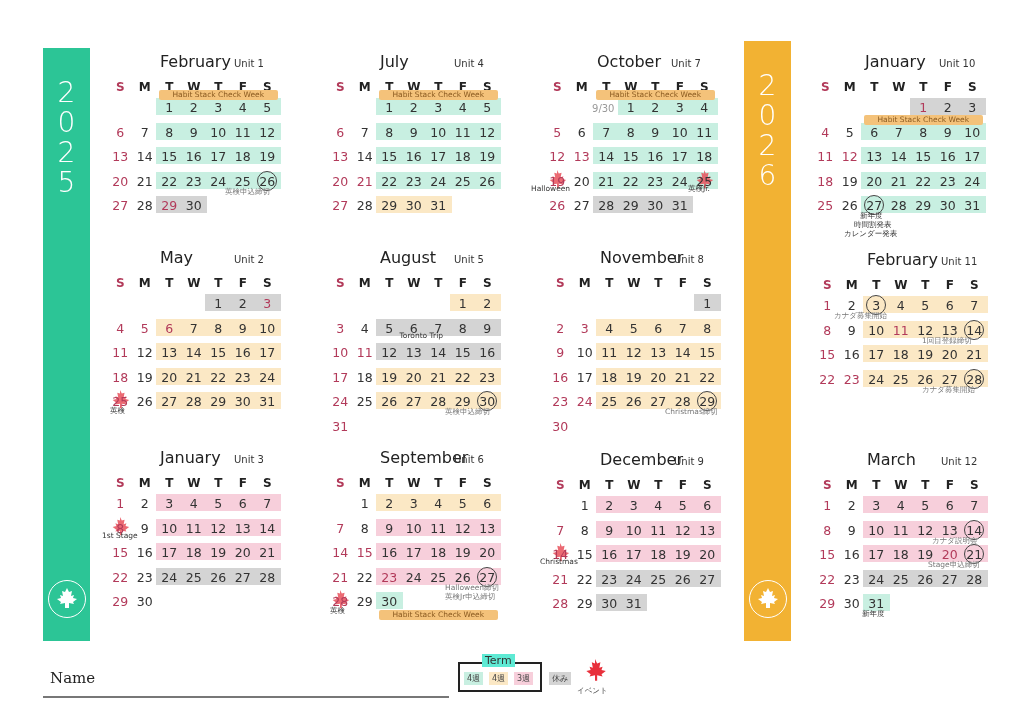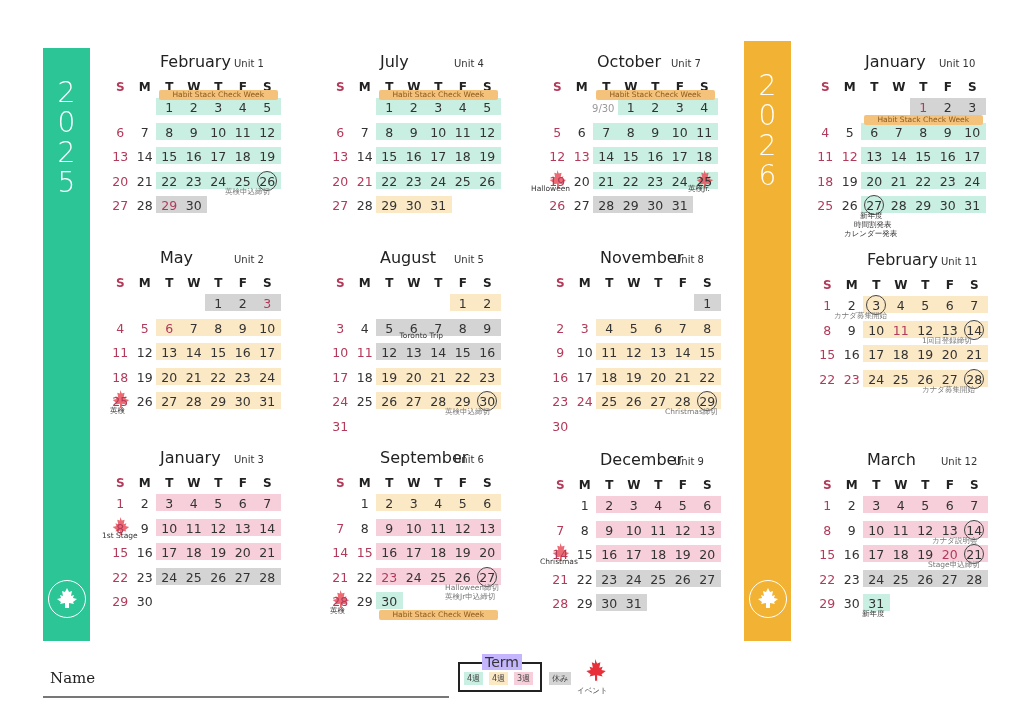--- a/index.html
+++ b/index.html
@@ -61,21 +61,21 @@
 
   .name-label {
     position: absolute; left: 50px; top: 669px; font-family: "DejaVu Serif", serif; font-size: 15px; color: #222;
   }
   .name-line { position: absolute; left: 43px; top: 696px; width: 406px; height: 1.5px; background: #777; }
 
   .legend-box {
     position: absolute; left: 458px; top: 662px; width: 84px; height: 30px; border: 2px solid #222;
   }
   .legend-title {
-    position: absolute; left: 482px; top: 654px; background: #c4b5fd; padding: 0 3px; font-size: 14px; color: #333;
+    position: absolute; left: 482px; top: 654px; background: #5eead4; padding: 0 3px; font-size: 11px; color: #333;
   }
   .legend-chip {
     position: absolute; top: 672px; height: 13px; font-size: 8px; line-height: 13px; padding: 0 3px; color: #444;
   }
   .legend-leaf { position: absolute; left: 582px; top: 658px; }
   .legend-event { position: absolute; left: 577px; top: 686px; font-size: 7.5px; color: #444; }
   .notes-list {
     position: absolute; left: 620px; top: 655px; font-size: 8.5px; color: #555; line-height: 13px;
   }
   .notes-list li { list-style: none; }

